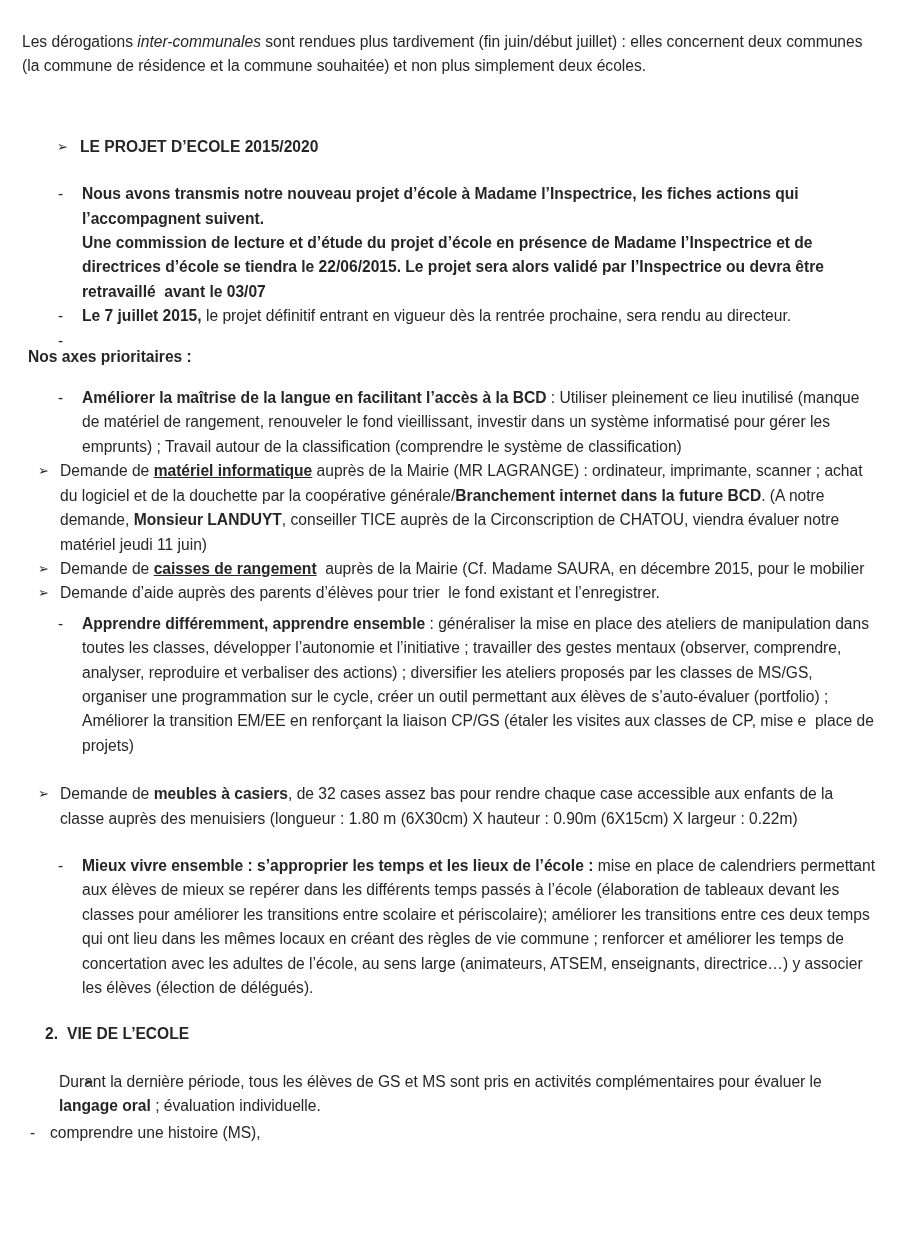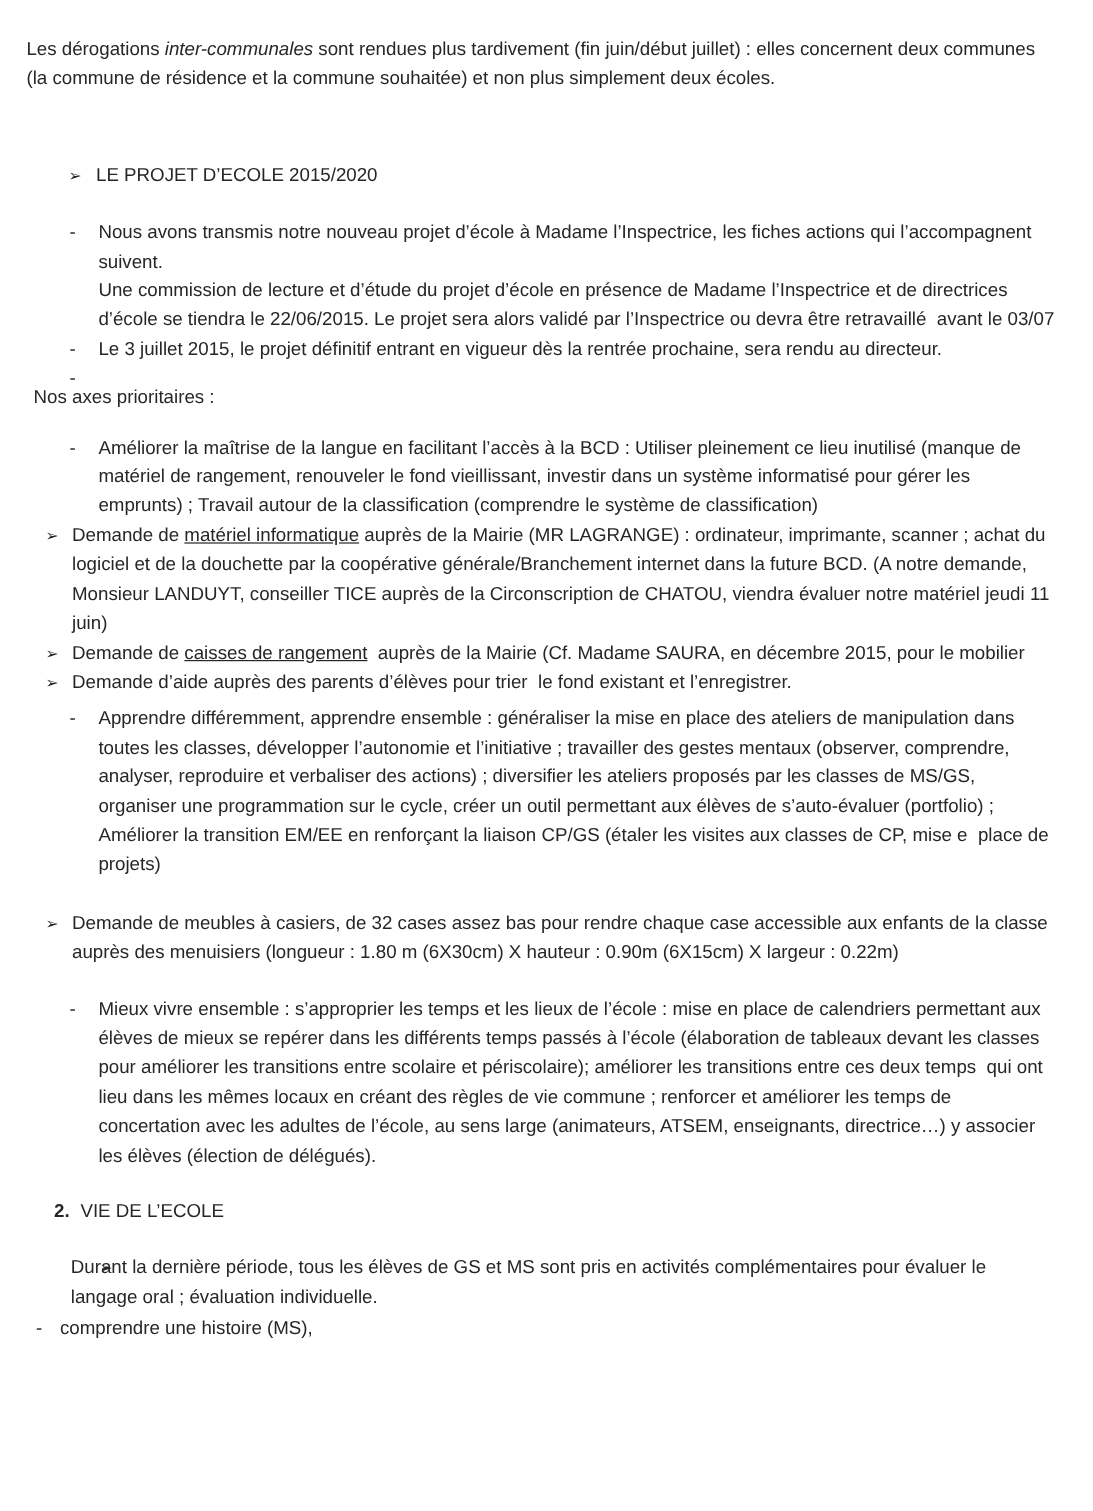--- a/index.html
+++ b/index.html
@@ -40,42 +40,42 @@
   .dash1 .bullet { left: 58px; }
   .arrow2      { padding-left: 60px; }
   .arrow2 .bullet { left: 38px; }
   .numhead     { padding-left: 67px; font-weight: bold; }
   .numhead .bullet { left: 45px; }
   .arrow-apc   { padding-left: 106px; font-weight: bold; }
   .arrow-apc .bullet { left: 83px; }
   .body-apc    { padding-left: 59px; }
   .dash0       { padding-left: 50px; }
   .dash0 .bullet { left: 30px; }
-  .r-b { font-weight: normal; }
+  .r-b { font-weight: bold; }
   .r-i { font-style: italic; }
   .r-u { text-decoration: underline; margin-top: 29px; }
 </style>
 </head>
 <body>
 
 <div id="doc">
     <div class="block para" style="margin-top: 0px;">
       <span class="content"><span class="">Les dérogations </span><span class=" r-i">inter-communales</span><span class=""> sont rendues plus tardivement (fin juin/début juillet) : elles concernent deux communes (la commune de résidence et la commune souhaitée) et non plus simplement deux écoles.</span></span>
     </div>
     <div class="block arrow-heading" style="margin-top: 56px;">
       <span class="bullet arrow">➢</span>
       <span class="content"><span class=" r-b">LE PROJET D’ECOLE 2015/2020</span></span>
     </div>
     <div class="block dash1" style="margin-top: 23px;">
       <span class="bullet">-</span>
       <span class="content"><span class=" r-b">Nous avons transmis notre nouveau projet d’école à Madame l’Inspectrice, les fiches actions qui l’accompagnent suivent.</span><br><span class=" r-b">Une commission de lecture et d’étude du projet d’école en présence de Madame l’Inspectrice et de directrices d’école se tiendra le 22/06/2015. Le projet sera alors validé par l’Inspectrice ou devra être retravaillé  avant le 03/07</span></span>
     </div>
     <div class="block dash1" style="margin-top: 0px;">
       <span class="bullet">-</span>
-      <span class="content"><span class=" r-b">Le 3 juillet 2015,</span><span class=""> le projet définitif entrant en vigueur dès la rentrée prochaine, sera rendu au directeur.</span></span>
+      <span class="content"><span class=" r-b">Le 7 juillet 2015,</span><span class=""> le projet définitif entrant en vigueur dès la rentrée prochaine, sera rendu au directeur.</span></span>
     </div>
     <div class="block dash1" style="margin-top: 0px;">
       <span class="bullet">-</span>
     </div>
     <div class="block label" style="margin-top: 16px;">
       <span class="content"><span class=" r-b">Nos axes prioritaires :</span></span>
     </div>
     <div class="block dash1" style="margin-top: 17px;">
       <span class="bullet">-</span>
       <span class="content"><span class=" r-b">Améliorer la maîtrise de la langue en facilitant l’accès à la BCD</span><span class=""> : Utiliser pleinement ce lieu inutilisé (manque de matériel de rangement, renouveler le fond vieillissant, investir dans un système informatisé pour gérer les emprunts) ; Travail autour de la classification (comprendre le système de classification)</span></span>

